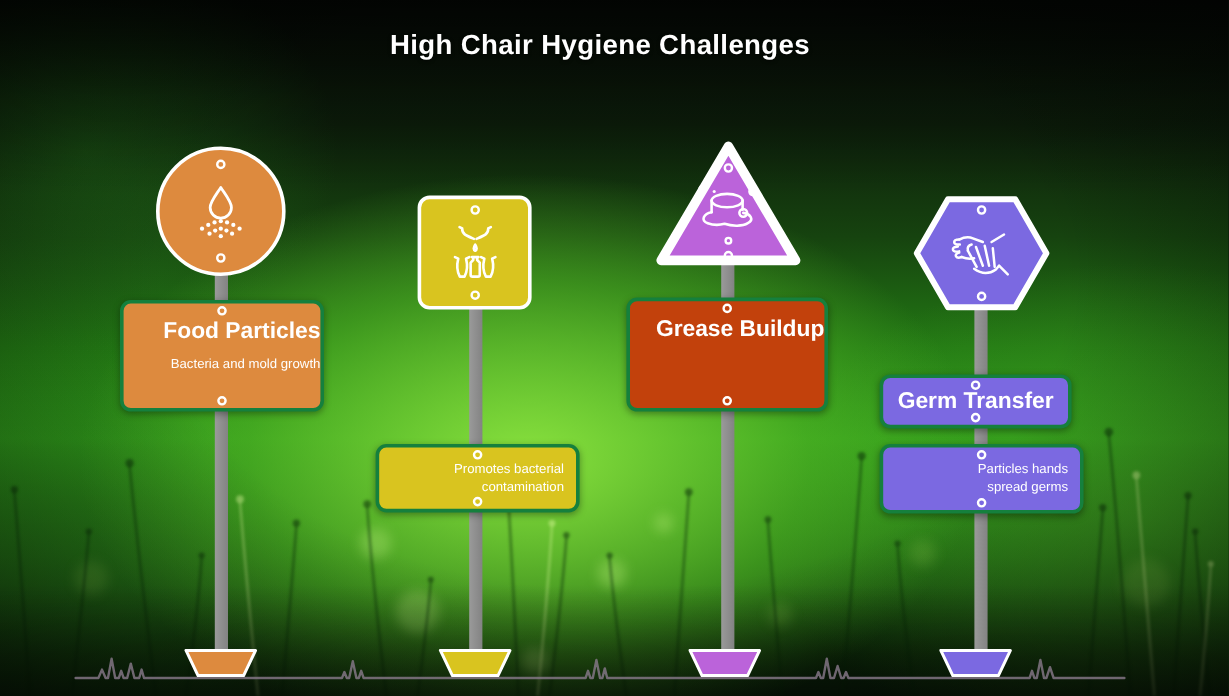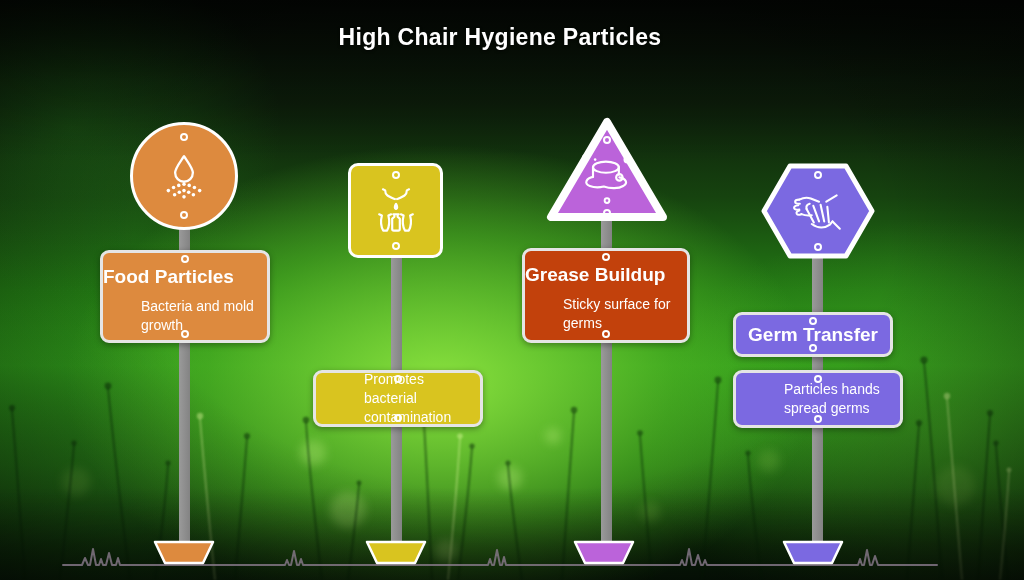--- a/index.html
+++ b/index.html
@@ -37,25 +37,25 @@
   
   .pole{position:absolute;width:11px;background:linear-gradient(90deg,#9a9a9a,#838383);z-index:2;border-radius:2px;}
   .pot{position:absolute;z-index:3;}
   .shape,.card{position:absolute;z-index:4;box-sizing:border-box;}
   .rivet{
     position:absolute;left:50%;transform:translateX(-50%);
     width:8px;height:8px;border:2px solid #fff;border-radius:50%;
     box-sizing:border-box;background:transparent;z-index:5;
   }
   .card{
-    border:3px solid #e5e5e5;border-radius:9px;text-align:left;
+    border:3px solid #15803d;border-radius:9px;text-align:right;
     box-shadow:0 2px 6px rgba(0,0,0,0.35);
   }
   .card-title{font-size:19px;font-weight:bold;line-height:1.15;}
-  .card-desc{font-size:14px;line-height:1.35;margin-left:38px;}
+  .card-desc{font-size:11px;line-height:1.35;margin-left:38px;}
   .card.combo{padding-top:13px;}
   .card.combo .card-title{margin-bottom:9px;}
   .card.single{display:flex;align-items:center;justify-content:center;}
   .card.desc-only{display:flex;align-items:center;justify-content:center;padding:4px 10px;}
   
   .c-orange{background:#dd8a3e;}
   .c-yellow{background:#d9c41f;}
   .c-purple{background:#c2410c;}
   .c-violet{background:#7b69e1;}
   
@@ -141,21 +141,21 @@
   <div class="vignette"></div>
 
   <svg class="squiggle-svg" width="1024" height="60" viewBox="0 0 1024 60">
     <path d="M63 45 H82 l3 -7 3 7 h2 l3 -16 3 16 h3 l2 -6 2 6 h3 l3 -12 3 12 h4 l2 -7 2 7
              H285 l2 -5 2 5 h2 l3 -14 3 14 h2 l2 -6 2 6
              H488 l2 -6 2 6 h2 l3 -15 3 15 h2 l2 -8 2 8
              H680 l2 -5 2 5 h2 l3 -16 3 16 h3 l3 -10 3 10 h2 l2 -5 2 5
              H858 l2 -6 2 6 h2 l3 -15 3 15 h2 l3 -9 3 9 H937" fill="none" stroke="#897b8c" stroke-width="2" stroke-linejoin="round" stroke-linecap="round" opacity="0.8"></path>
   </svg>
 
-  <div class="title">High Chair Hygiene Particles</div>
+  <div class="title">High Chair Hygiene Challenges</div>
 
   <div class="pole" style="left:179px;top:176px;height:372px;"></div>
   <svg class="pot" style="left:152px;top:540px;" width="64" height="26" viewBox="0 0 64 26">
     <polygon points="3,2 61,2 51,23 13,23" class="c-orange" fill="#dd8a3e" stroke="#fff" stroke-width="2.5" stroke-linejoin="round"></polygon>
   </svg>
   <div class="shape circle c-orange" style="left:130px;top:122px;width:108px;height:108px;">
     <span class="rivet" style="top:8px;"></span>
     <span class="rivet" style="bottom:8px;"></span>
     <svg width="48" height="48" viewBox="0 0 46 46">
       <path d="M23 4 C19.5 9.5 14.5 15.5 14.5 20 a8.5 8.5 0 0 0 17 0 C31.5 15.5 26.5 9.5 23 4 Z" fill="none" stroke="#fff" stroke-width="2.2" stroke-linejoin="round"></path>
@@ -229,21 +229,20 @@
           <circle cx="45" cy="6" r="2.8"></circle>
           <circle cx="26" cy="44" r="2.2"></circle>
       </g>
       <circle cx="15" cy="6" r="1.2" fill="#fff"></circle>
     </svg>
   </div>
   <div class="card combo c-purple" style="left:522px;top:248px;width:168px;height:95px;">
     <span class="rivet" style="top:2px;"></span>
     <span class="rivet" style="bottom:2px;"></span>
     <div class="card-title">Grease Buildup</div>
-    <div class="card-desc">Sticky surface for germs</div>
   </div>
 
   <div class="pole" style="left:812px;top:210px;height:338px;"></div>
   <svg class="pot" style="left:781px;top:540px;" width="64" height="26" viewBox="0 0 64 26">
     <polygon points="3,2 61,2 51,23 13,23" fill="#7b69e1" stroke="#fff" stroke-width="2.5" stroke-linejoin="round"></polygon>
   </svg>
   <div class="shape-wrap" style="left:758px;top:161px;width:120px;height:100px;">
     <svg class="outline" width="120" height="100" viewBox="0 0 120 100">
       <polygon points="32,5 88,5 114,50 88,95 32,95 6,50" fill="#7b69e1" stroke="#fff" stroke-width="5" stroke-linejoin="round"></polygon>
     </svg>

